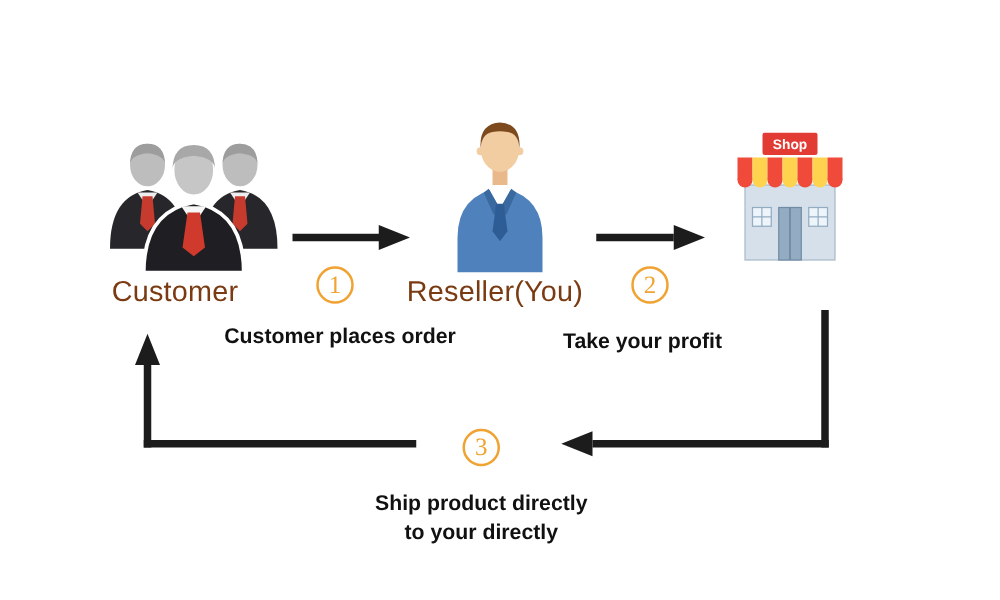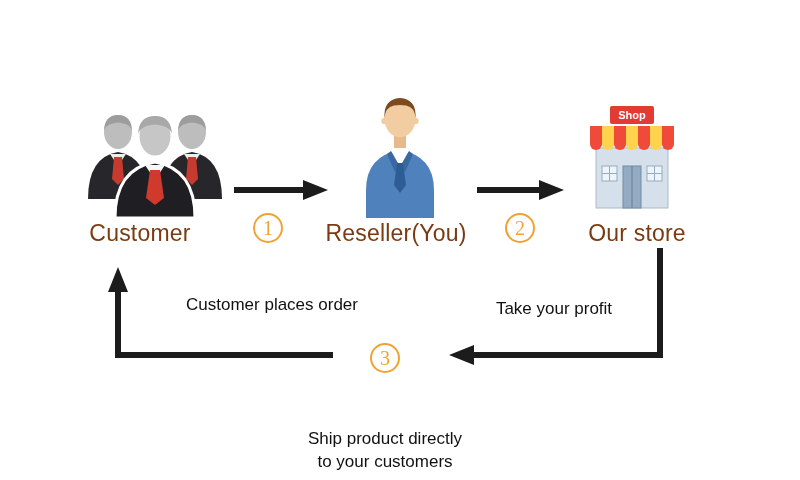--- a/index.html
+++ b/index.html
@@ -17,23 +17,22 @@
   }
   #canvas{position:relative;width:800px;height:480px;background:var(--bg);}
   .icon{position:absolute;}
   .actor-label{
     position:absolute;text-align:center;
     font-weight:normal;font-size:23px;color:var(--label);
     letter-spacing:0.2px;
   }
   .caption{
     position:absolute;text-align:center;
-    font-weight:normal;font-size:17px;color:var(--caption);
+    font-weight:bold;font-size:17px;color:var(--caption);
     line-height:1.35;
-    margin-top:36px;
   }
   .cap-line{display:block;}
   .step-num{
     position:absolute;width:30px;height:30px;box-sizing:border-box;
     border:2px solid var(--num);border-radius:50%;
     color:var(--num);font-family:"Liberation Serif", serif;
     font-size:20px;line-height:26px;text-align:center;
   }
   .hline{position:absolute;height:6px;background:var(--arrow);}
   .vline{position:absolute;width:6px;background:var(--arrow);}
@@ -133,36 +132,35 @@
         <circle cx="49" cy="38" r="6" fill="#ffd34e"></circle>
         <circle cx="61" cy="38" r="6" fill="#ef4a3a"></circle>
         <circle cx="73" cy="38" r="6" fill="#ffd34e"></circle>
         <circle cx="85" cy="38" r="6" fill="#ef4a3a"></circle>
       </g>
 
       <rect x="27" y="0" width="44" height="18" rx="2" fill="#e23b33"></rect>
       <text x="49" y="13" text-anchor="middle" font-size="11" font-weight="bold" font-family="Liberation Sans, sans-serif" fill="#ffffff">Shop</text>
     </svg>
   </div>
-  <div class="actor-label" style="left:557px;top:220px;width:160px;">Our store</div>
 
   <div class="caption" style="left:157px;top:258px;width:230px;">
     <span class="cap-line">Customer places order</span>
   </div>
 
-  <div class="caption" style="left:444px;top:262px;width:220px;">
+  <div class="caption" style="left:404px;top:262px;width:220px;">
     <span class="cap-line">Take your profit</span>
   </div>
 
   <div class="vline" style="left:657px;top:248px;height:110px;"></div>
   <div class="hline" style="left:474px;top:352px;width:189px;"></div>
   <div class="head-left" style="left:449px;top:345px;"></div>
   <div class="step-num" style="left:370px;top:343px;">3</div>
   <div class="hline" style="left:115px;top:352px;width:218px;"></div>
   <div class="vline" style="left:115px;top:291px;height:67px;"></div>
   <div class="head-up" style="left:108px;top:267px;"></div>
 
   <div class="caption" style="left:265px;top:392px;width:240px;">
     <span class="cap-line">Ship product directly</span>
-    <span class="cap-line">to your customers</span>
+    <span class="cap-line">to your directly</span>
   </div>
 
 </div>
 
 </body></html>

